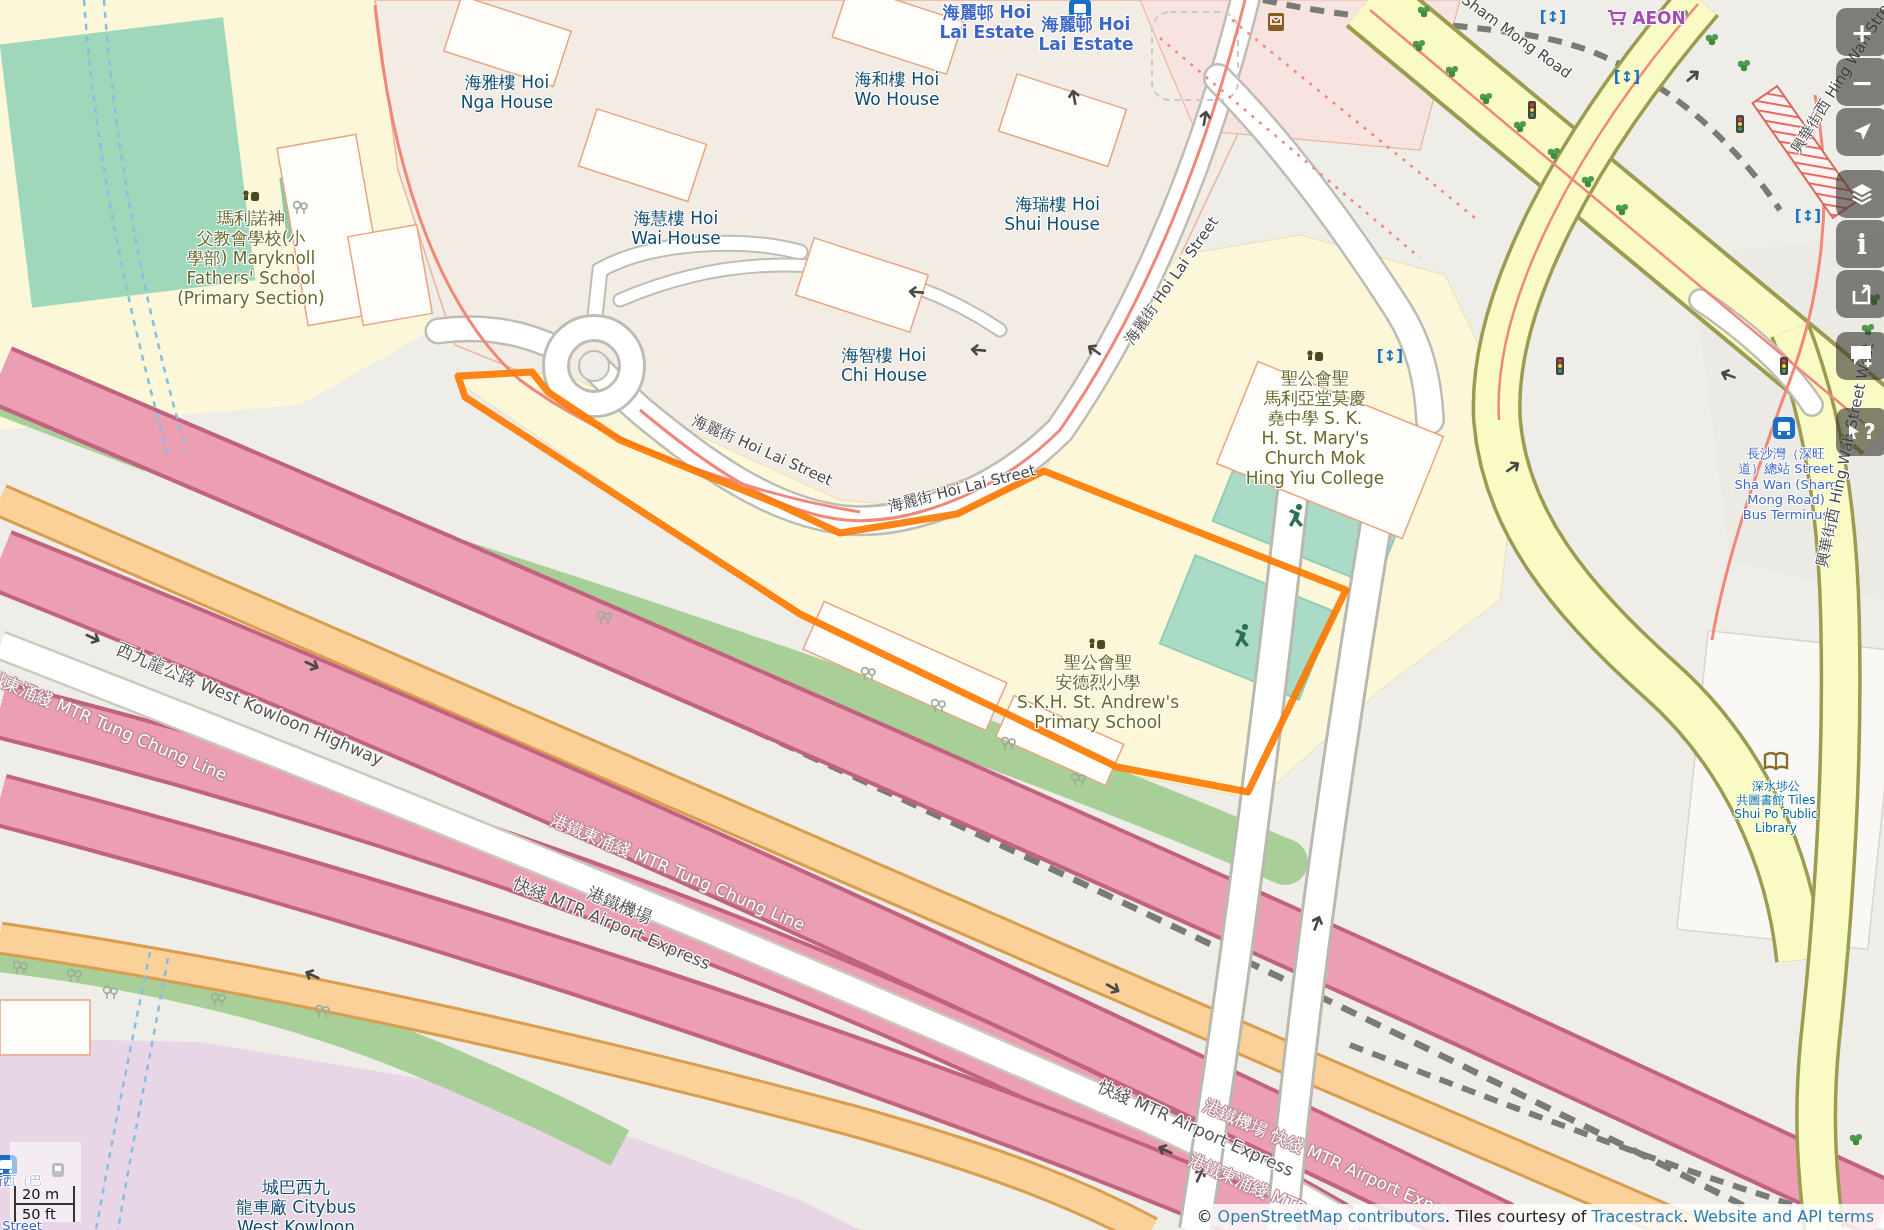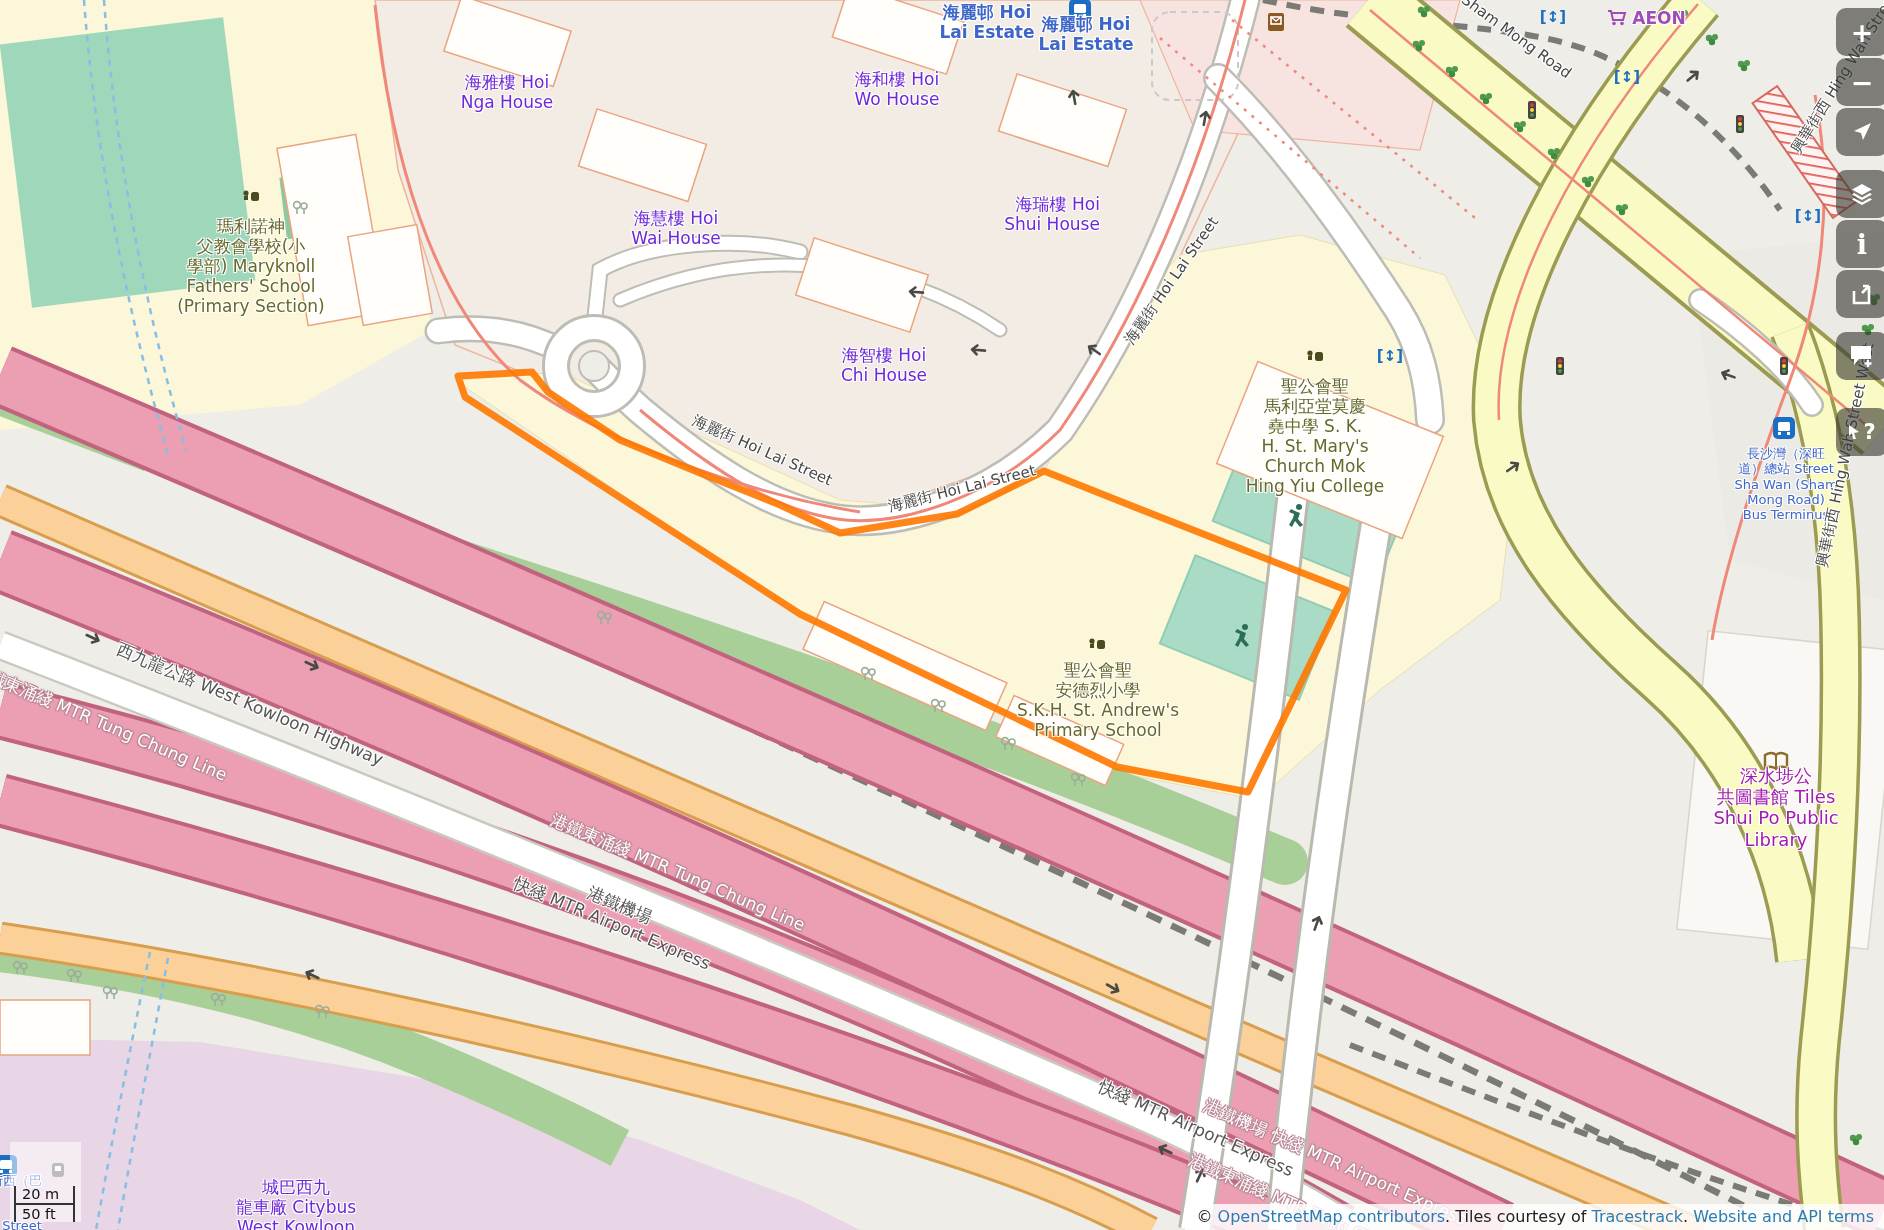--- a/index.html
+++ b/index.html
@@ -3,25 +3,25 @@
 <meta charset="utf-8">
 <style>
   html,body{margin:0;padding:0;background:#eeede7;}
   #stage{position:relative;width:1884px;height:1230px;overflow:hidden;
          font-family:"DejaVu Sans","Liberation Sans",sans-serif;}
   #basemap{position:absolute;left:0;top:0;}
   
   .maplabel{position:absolute;text-align:center;line-height:1.18;white-space:nowrap;
             transform:translate(-50%,-50%);pointer-events:none;
             text-shadow:-1px -1px 0 #fff,1px -1px 0 #fff,-1px 1px 0 #fff,1px 1px 0 #fff,0 0 3px #fff;}
-  .school{color:#68682a;font-size:17px;margin-top:8px;}
-  .building-label{color:#6d28d9;font-size:17px;}
+  .school{color:#68682a;font-size:17px;}
+  .building-label{color:#0c4a6e;font-size:17px;}
   .estate{color:#3d66c8;font-size:17px;font-weight:600;}
   .transport{color:#3d66c8;font-size:13px;}
-  .library{color:#a21caf;font-size:18px;}
+  .library{color:#0369a1;font-size:12px;}
   .street{color:#474747;font-size:15px;}
   .road-dark{color:#555;font-size:17px;}
   .shop{color:#a24bb8;font-size:17px;font-weight:600;}
   .rail-white{color:#fff;font-size:17px;
       text-shadow:-1px -1px 0 #b98795,1px -1px 0 #b98795,-1px 1px 0 #b98795,1px 1px 0 #b98795,0 0 3px #a97a88;}
   
   #controls{position:absolute;top:8px;right:-6px;width:54px;display:flex;flex-direction:column;z-index:40;}
   .ctl{width:52px;height:48px;margin-bottom:2px;background:rgba(56,56,50,0.62);
        border-radius:10px;color:#fff;display:flex;align-items:center;justify-content:center;
        font-size:27px;font-weight:bold;cursor:pointer;}

